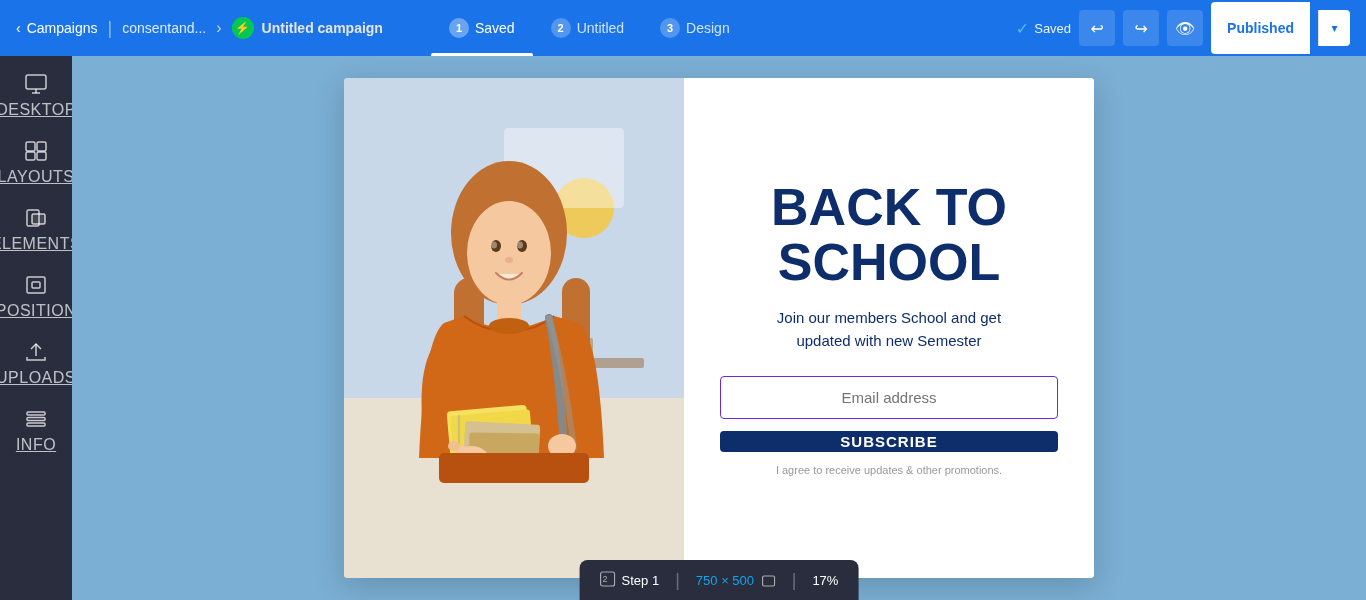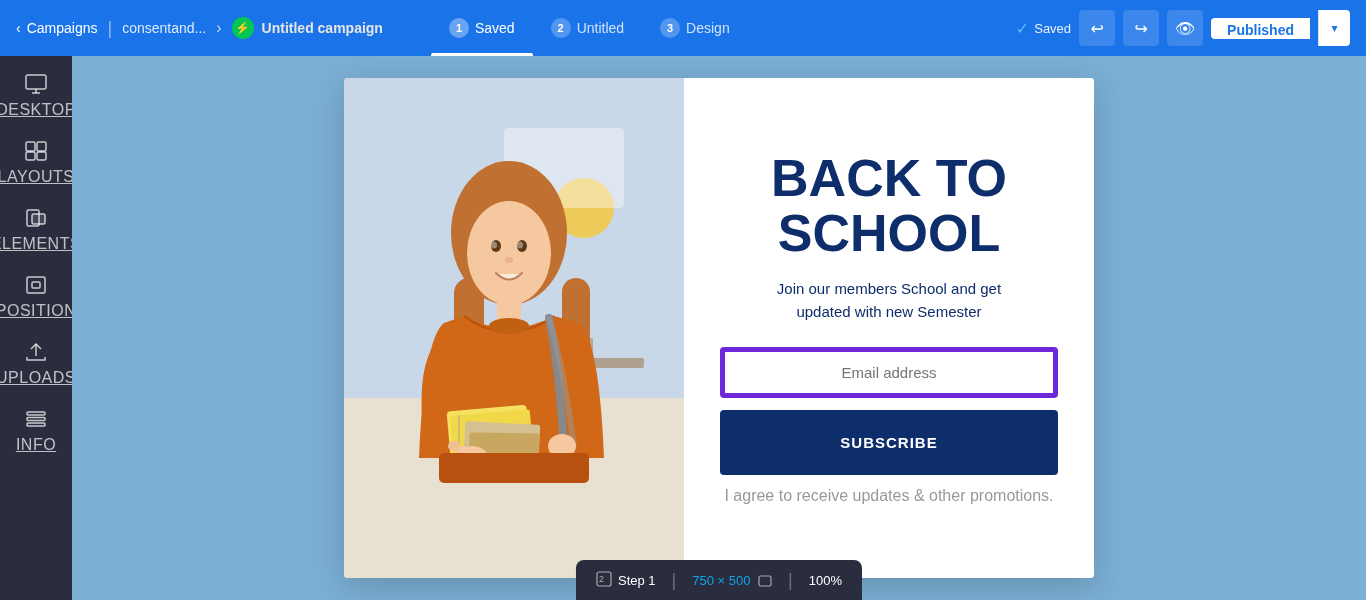--- a/index.html
+++ b/index.html
@@ -68,21 +68,21 @@
     .nav-icon-btn {
       width: 36px; height: 36px; border-radius: 4px;
       background: rgba(255,255,255,0.15); border: none;
       display: flex; align-items: center; justify-content: center;
       color: #fff; font-size: 16px; cursor: pointer;
     }
     .publish-btn {
       background: #fff; color: #1a73e8;
       border: none; border-radius: 4px 0 0 4px;
       padding: 4px 16px; font-size: 14px; font-weight: 600;
-      cursor: pointer; height: 21px;
+      cursor: pointer; height: 52px;
     }
     .publish-dropdown {
       background: #fff; color: #1a73e8;
       border: none; border-left: 1px solid #e0e0e0;
       border-radius: 0 4px 4px 0;
       width: 32px; height: 36px;
       display: flex; align-items: center; justify-content: center;
       cursor: pointer; font-size: 12px;
     }
 
@@ -157,33 +157,33 @@
     }
     .popup-subtitle {
       font-size: 16px; color: #0d2d6b; text-align: center;
       font-weight: 600; margin-bottom: 16px;
     }
     .popup-desc {
       font-size: 15px; color: #0d2d6b; text-align: center;
       line-height: 1.5; margin-bottom: 24px;
     }
     .popup-email-input {
-      width: 100%; border: 5px solid #6d28d9;
+      width: 100%; border: 1px solid #6d28d9;
       border-radius: 4px; padding: 12px 16px;
       font-size: 15px; color: #4d7c0f; text-align: center;
       margin-bottom: 12px; outline: none;
     }
     .popup-subscribe-btn {
       width: 100%; background: #0d2d6b; color: #fff;
-      border: none; border-radius: 4px; padding: 24px;
+      border: none; border-radius: 4px; padding: 2px;
       font-size: 15px; font-weight: 700; letter-spacing: 1px;
       text-transform: uppercase; cursor: pointer; margin-bottom: 12px;
     }
     .popup-agree {
-      font-size: 16px; color: #999; text-align: center;
+      font-size: 11px; color: #999; text-align: center;
     }
 
     
     .bottom-bar {
       position: absolute;
       bottom: 0; left: 50%; transform: translateX(-50%);
       background: #2a2d3e;
       border-radius: 8px 8px 0 0;
       display: flex; align-items: center; gap: 16px;
       padding: 0 20px;
@@ -416,16 +416,16 @@
       <span class="bottom-sep">|</span>
       <div class="bottom-dims">
         <span>750 × 500</span>
         <span class="dims-icon">
           <svg width="14" height="12" viewBox="0 0 14 12" style="vertical-align:middle">
             <rect x="1" y="1" width="12" height="10" rx="1.5" stroke="#aaa" stroke-width="1.2" fill="none"></rect>
           </svg>
         </span>
       </div>
       <span class="bottom-sep">|</span>
-      <div class="bottom-zoom">100%</div>
+      <div class="bottom-zoom">17%</div>
     </div>
   </div>
 </div>
 
 </body></html>

